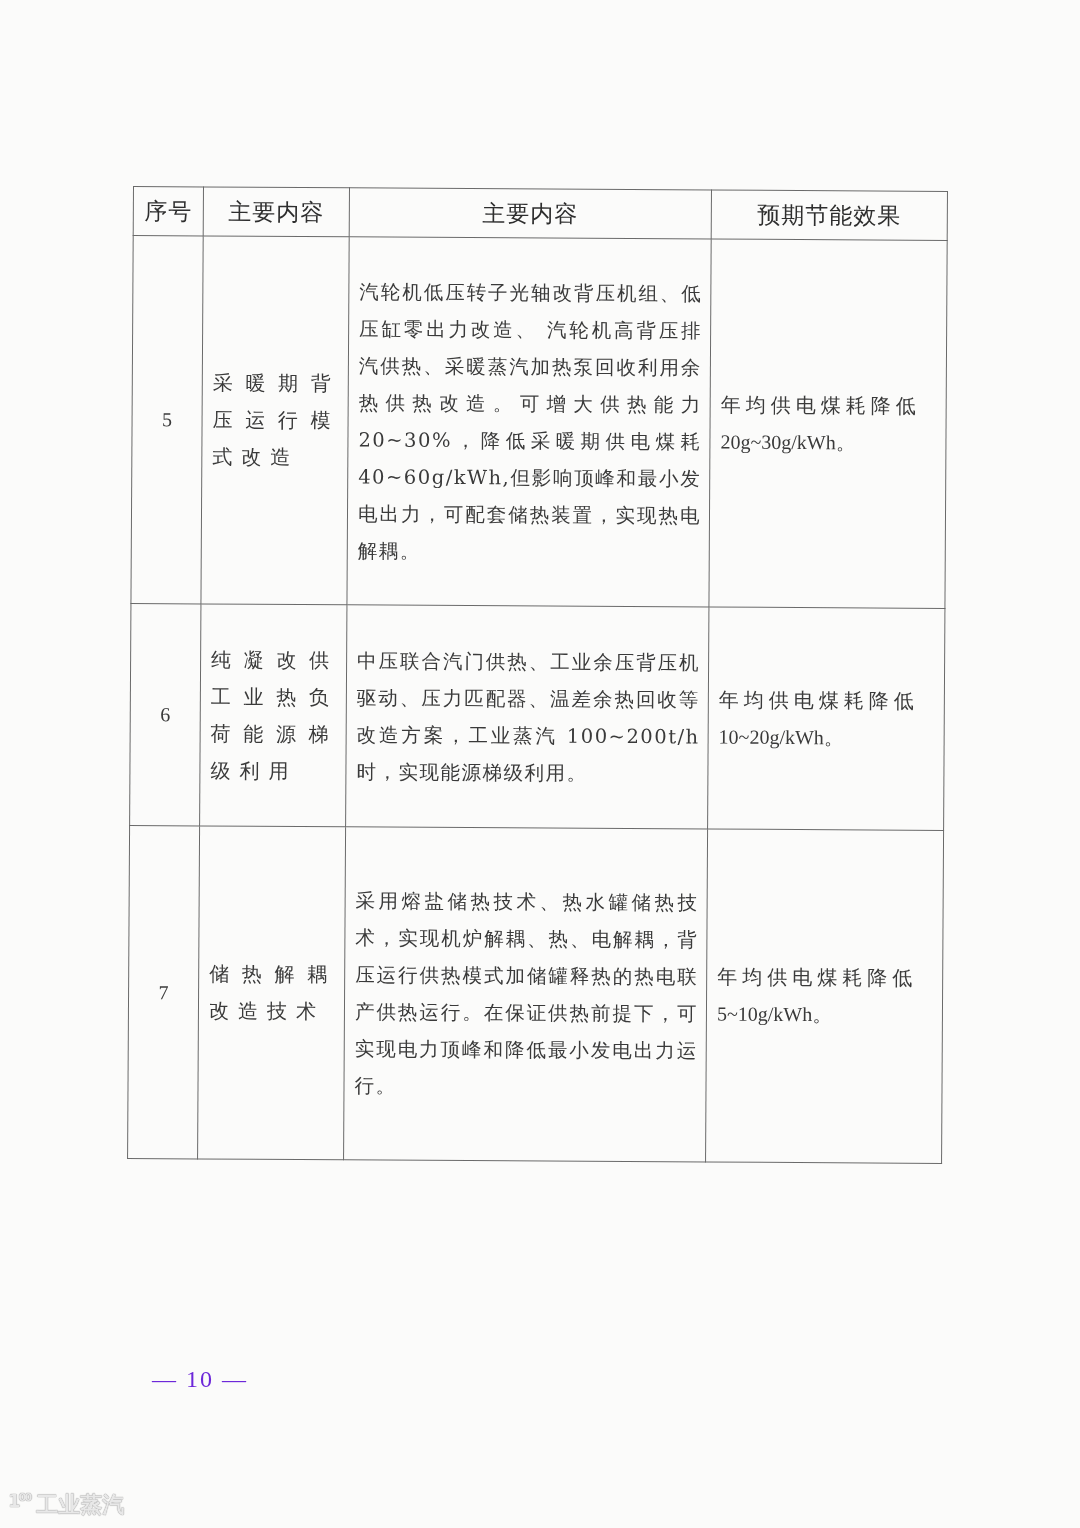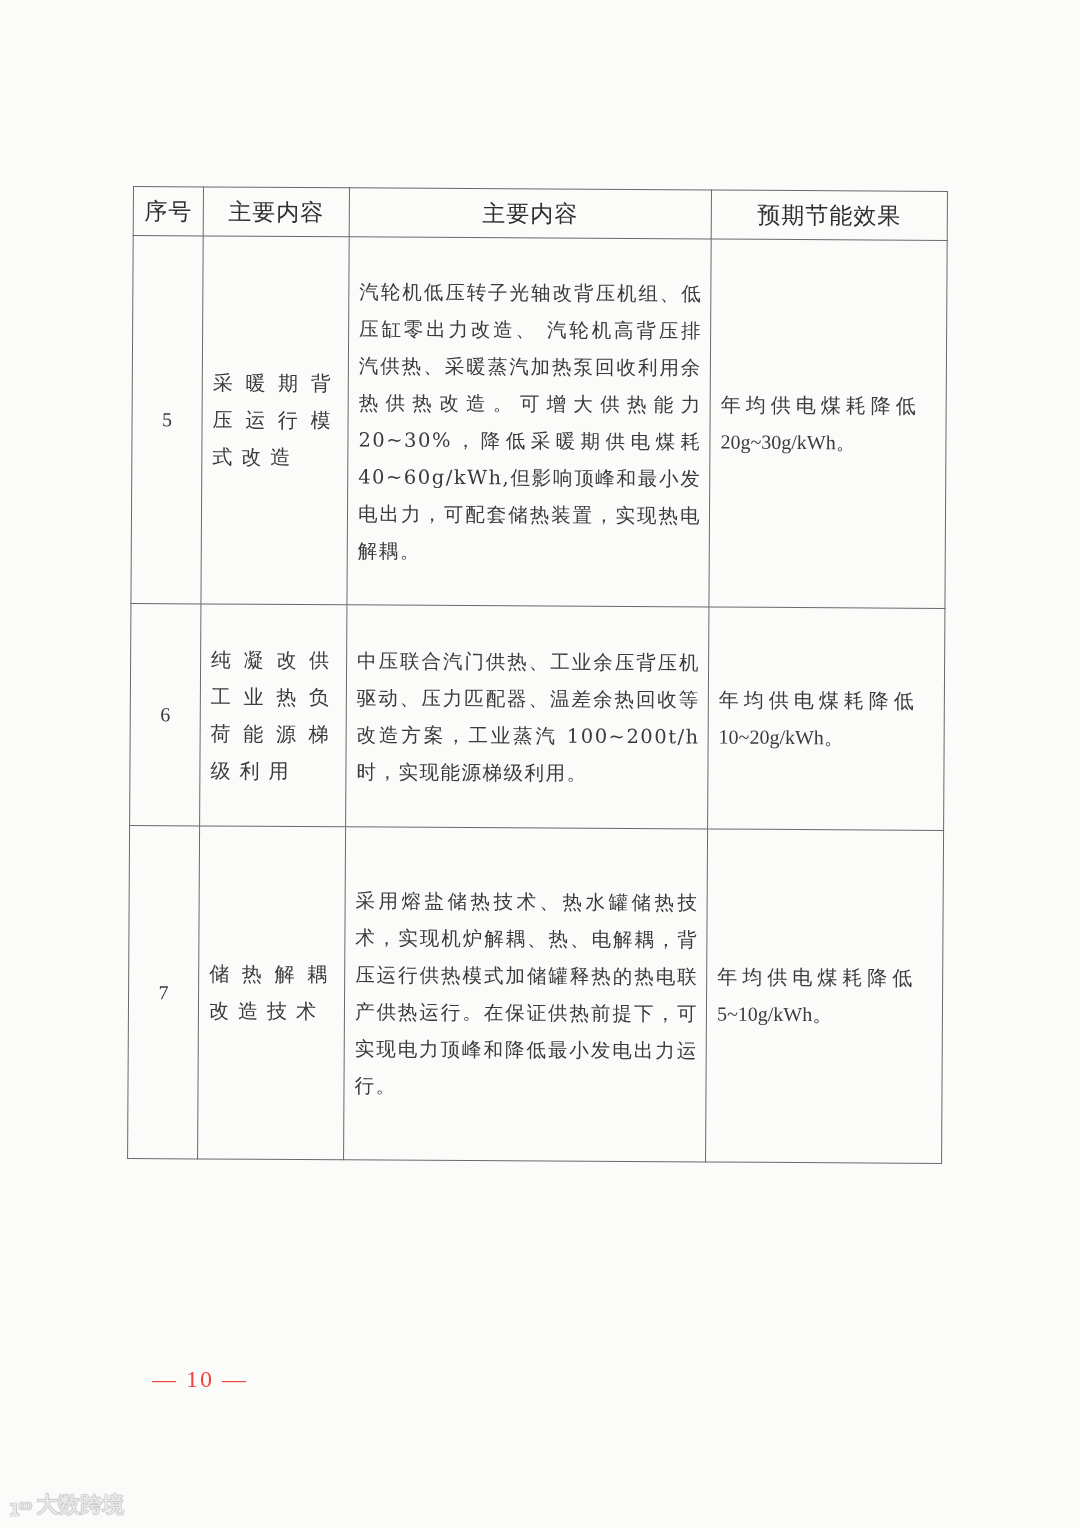--- a/index.html
+++ b/index.html
@@ -75,29 +75,29 @@
     }
     .row-5 { height: 368px; }
     .row-6 { height: 222px; }
     .row-7 { height: 333px; }
     .page-number {
       position: absolute;
       left: 152px;
       top: 1366px;
       font-size: 24px;
       font-family: "Liberation Serif", "DejaVu Serif", serif;
-      color: #ef4444;
+      color: #6d28d9;
       letter-spacing: 2px;
     }
     .watermark {
       position: absolute;
       left: 8px;
       top: 1490px;
       display: flex;
-      align-items: flex-end;
+      align-items: flex-start;
       gap: 6px;
       color: #e8e8e8;
       font-family: "DejaVu Sans", "Liberation Sans", sans-serif;
       font-size: 22px;
       font-weight: bold;
       text-shadow: 0 0 1px #9a9a9a, 0 0 1px #9a9a9a;
     }
     .watermark-logo {
       font-size: 18px;
       font-weight: bold;
@@ -150,14 +150,14 @@
         <div class="effect-value">5~10g/kWh。</div>
       </td>
     </tr>
   </tbody>
 </table>
 
 <div class="page-number">— 10 —</div>
 
 <div class="watermark">
   <span class="watermark-logo">1⁰⁰</span>
-  <span>大数跨境</span>
+  <span>工业蒸汽</span>
 </div>
 
 </body></html>

